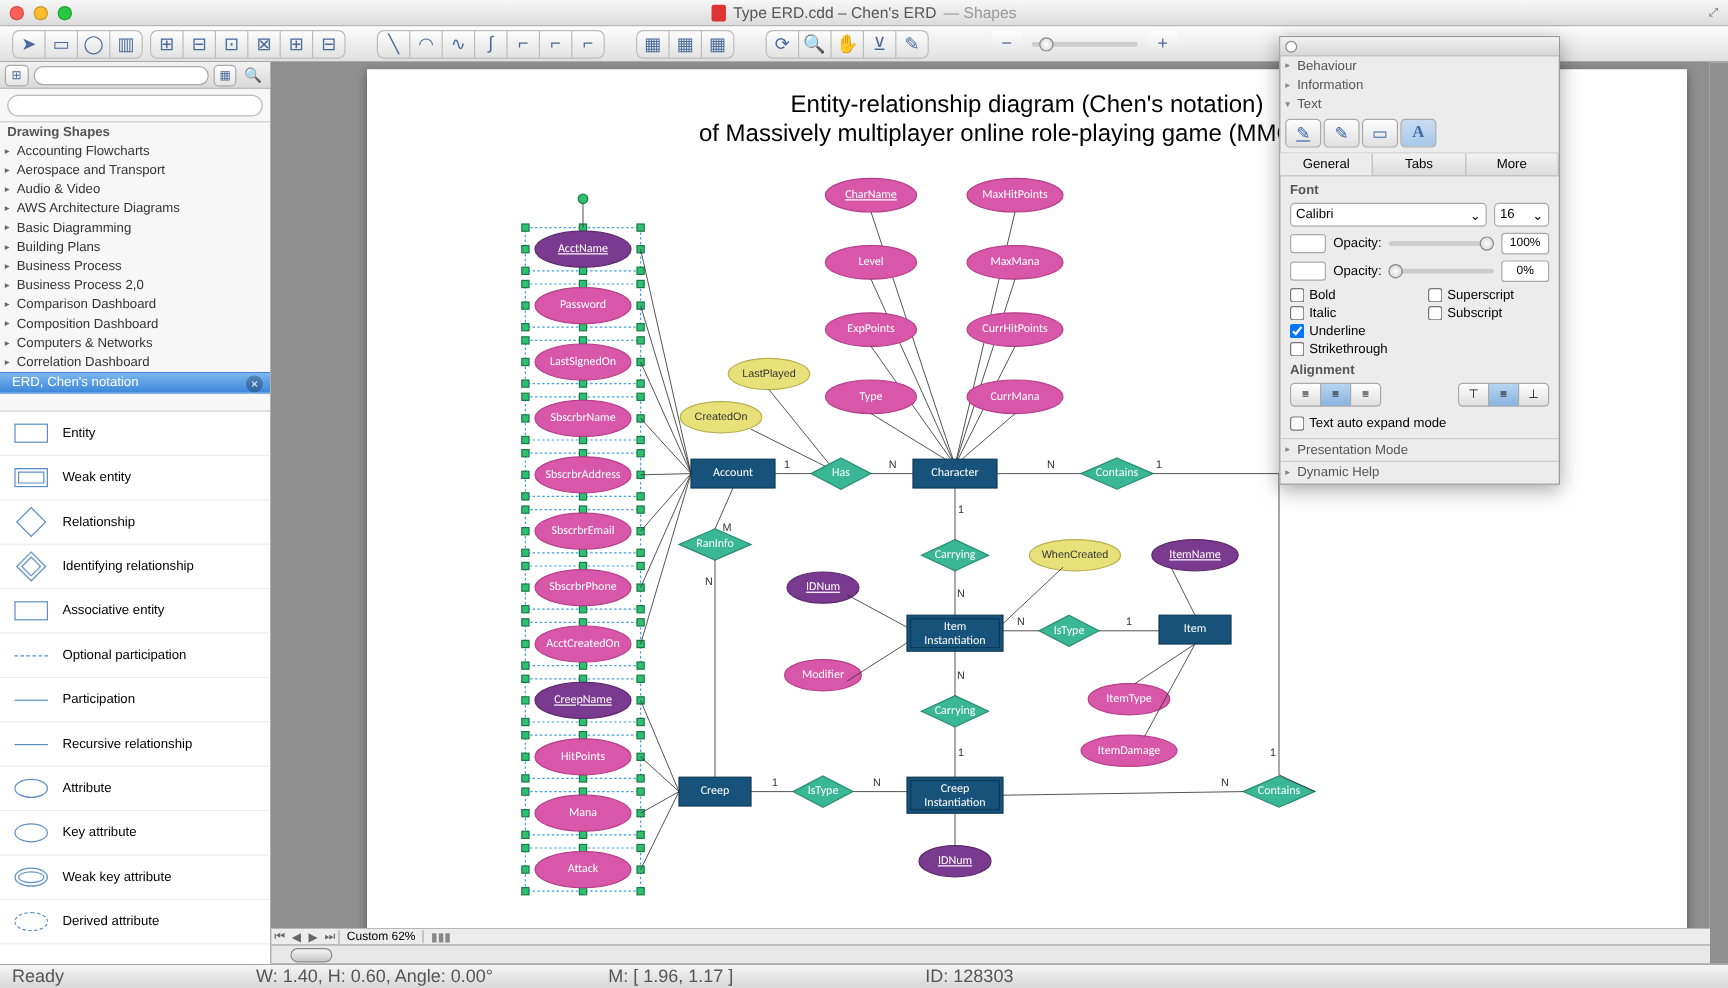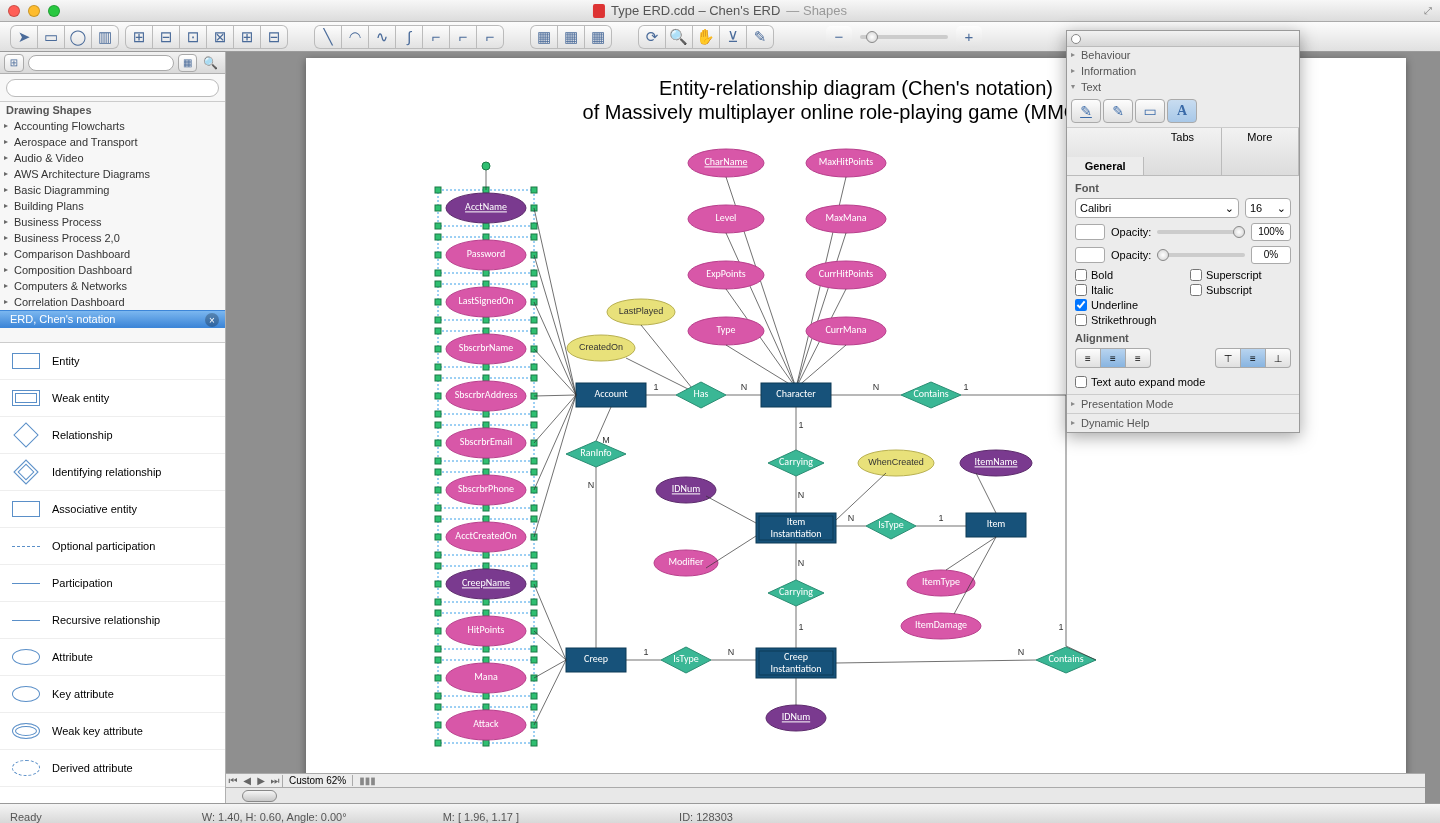--- a/index.html
+++ b/index.html
@@ -95,21 +95,21 @@
 .insp-head { height: 16px; background: linear-gradient(#f2f2f2,#d6d6d6); border-bottom: 1px solid #bbb; display: flex; align-items: center; padding-left: 4px; }
 .insp-head .radio { width: 10px; height: 10px; border: 1px solid #888; border-radius: 50%; background: #fff; margin-right: 6px; }
 .insp-section-head { padding: 2px 6px 2px 14px; color: #555; cursor: pointer; position: relative; }
 .insp-section-head::before { content: "▸"; position: absolute; left: 4px; font-size: 8px; top: 3px; color: #888; }
 .insp-section-head.open::before { content: "▾"; }
 .insp-icons { display: flex; gap: 2px; padding: 4px; border-bottom: 1px solid #ccc; }
 .insp-icon-btn { width: 30px; height: 24px; background: linear-gradient(#fdfdfd,#e0e0e0); border: 1px solid #aaa; border-radius: 4px; display: flex; align-items: center; justify-content: center; font-size: 14px; color: #3a6aa8; }
 .insp-icon-btn.active { background: linear-gradient(#c8dcf0,#a8c8e8); }
 .insp-tabs { display: flex; background: linear-gradient(#f2f2f2,#dcdcdc); border-bottom: 1px solid #bbb; }
 .insp-tab { flex: 1; text-align: center; padding: 3px 0; cursor: pointer; border-right: 1px solid #bbb; }
-.insp-tab.active { background: #ececec; font-weight: bold; margin-top: 29px; }
+.insp-tab.active { background: #ececec; font-weight: normal; }
 .insp-body { padding: 6px 8px; }
 .insp-label { font-weight: bold; color: #555; margin-bottom: 4px; }
 .insp-row { display: flex; align-items: center; gap: 6px; margin-bottom: 5px; }
 .insp-select { flex: 1; height: 20px; background: #fff; border: 1px solid #aaa; border-radius: 4px; padding: 0 4px; font-size: 11px; display: flex; align-items: center; justify-content: space-between; }
 .color-swatch { width: 30px; height: 16px; border: 1px solid #aaa; background: #fff; border-radius: 3px; }
 .small-slider { flex: 1; height: 4px; background: #ccc; border-radius: 2px; position: relative; }
 .small-thumb { width: 12px; height: 12px; border-radius: 50%; background: radial-gradient(#fff,#cfcfcf); border: 1px solid #888; position: absolute; top: -4px; }
 .pct-box { width: 40px; height: 18px; background: #fff; border: 1px solid #aaa; border-radius: 3px; text-align: center; font-size: 10px; line-height: 16px; }
 .chk-row { display: flex; gap: 14px; margin-bottom: 3px; }
 .chk { display: flex; gap: 4px; flex: 1; }
@@ -117,21 +117,21 @@
 .align-label { font-weight: bold; color: #555; margin: 6px 0 4px; }
 .align-group { display: flex; gap: 1px; background: #aaa; border-radius: 4px; padding: 1px; }
 .align-btn { width: 24px; height: 18px; background: linear-gradient(#fdfdfd,#e0e0e0); display: flex; align-items: center; justify-content: center; font-size: 10px; }
 .align-btn:first-child { border-radius: 3px 0 0 3px; }
 .align-btn:last-child { border-radius: 0 3px 3px 0; }
 .align-btn.active { background: linear-gradient(#b8d4f0,#88b4e0); }
 .insp-footer-item { padding: 3px 6px 3px 14px; color: #555; border-top: 1px solid #ccc; position: relative; }
 .insp-footer-item::before { content: "▸"; position: absolute; left: 4px; font-size: 8px; top: 4px; color: #888; }
 
 
-.status { height: 20px; background: linear-gradient(#f5f5f5,#d8d8d8); border-top: 1px solid #9a9a9a; display: flex; align-items: flex-end; font-size: 11px; color: #555; padding: 0 10px; gap: 40px; }
+.status { height: 20px; background: linear-gradient(#f5f5f5,#d8d8d8); border-top: 1px solid #9a9a9a; display: flex; align-items: center; font-size: 15px; color: #555; padding: 0 10px; gap: 40px; }
 .status .field { white-space: nowrap; }
 </style>
 </head>
 <body>
 
 <div class="titlebar">
   <div class="traffic">
     <div class="dot red"></div>
     <div class="dot yellow"></div>
     <div class="dot green"></div>

